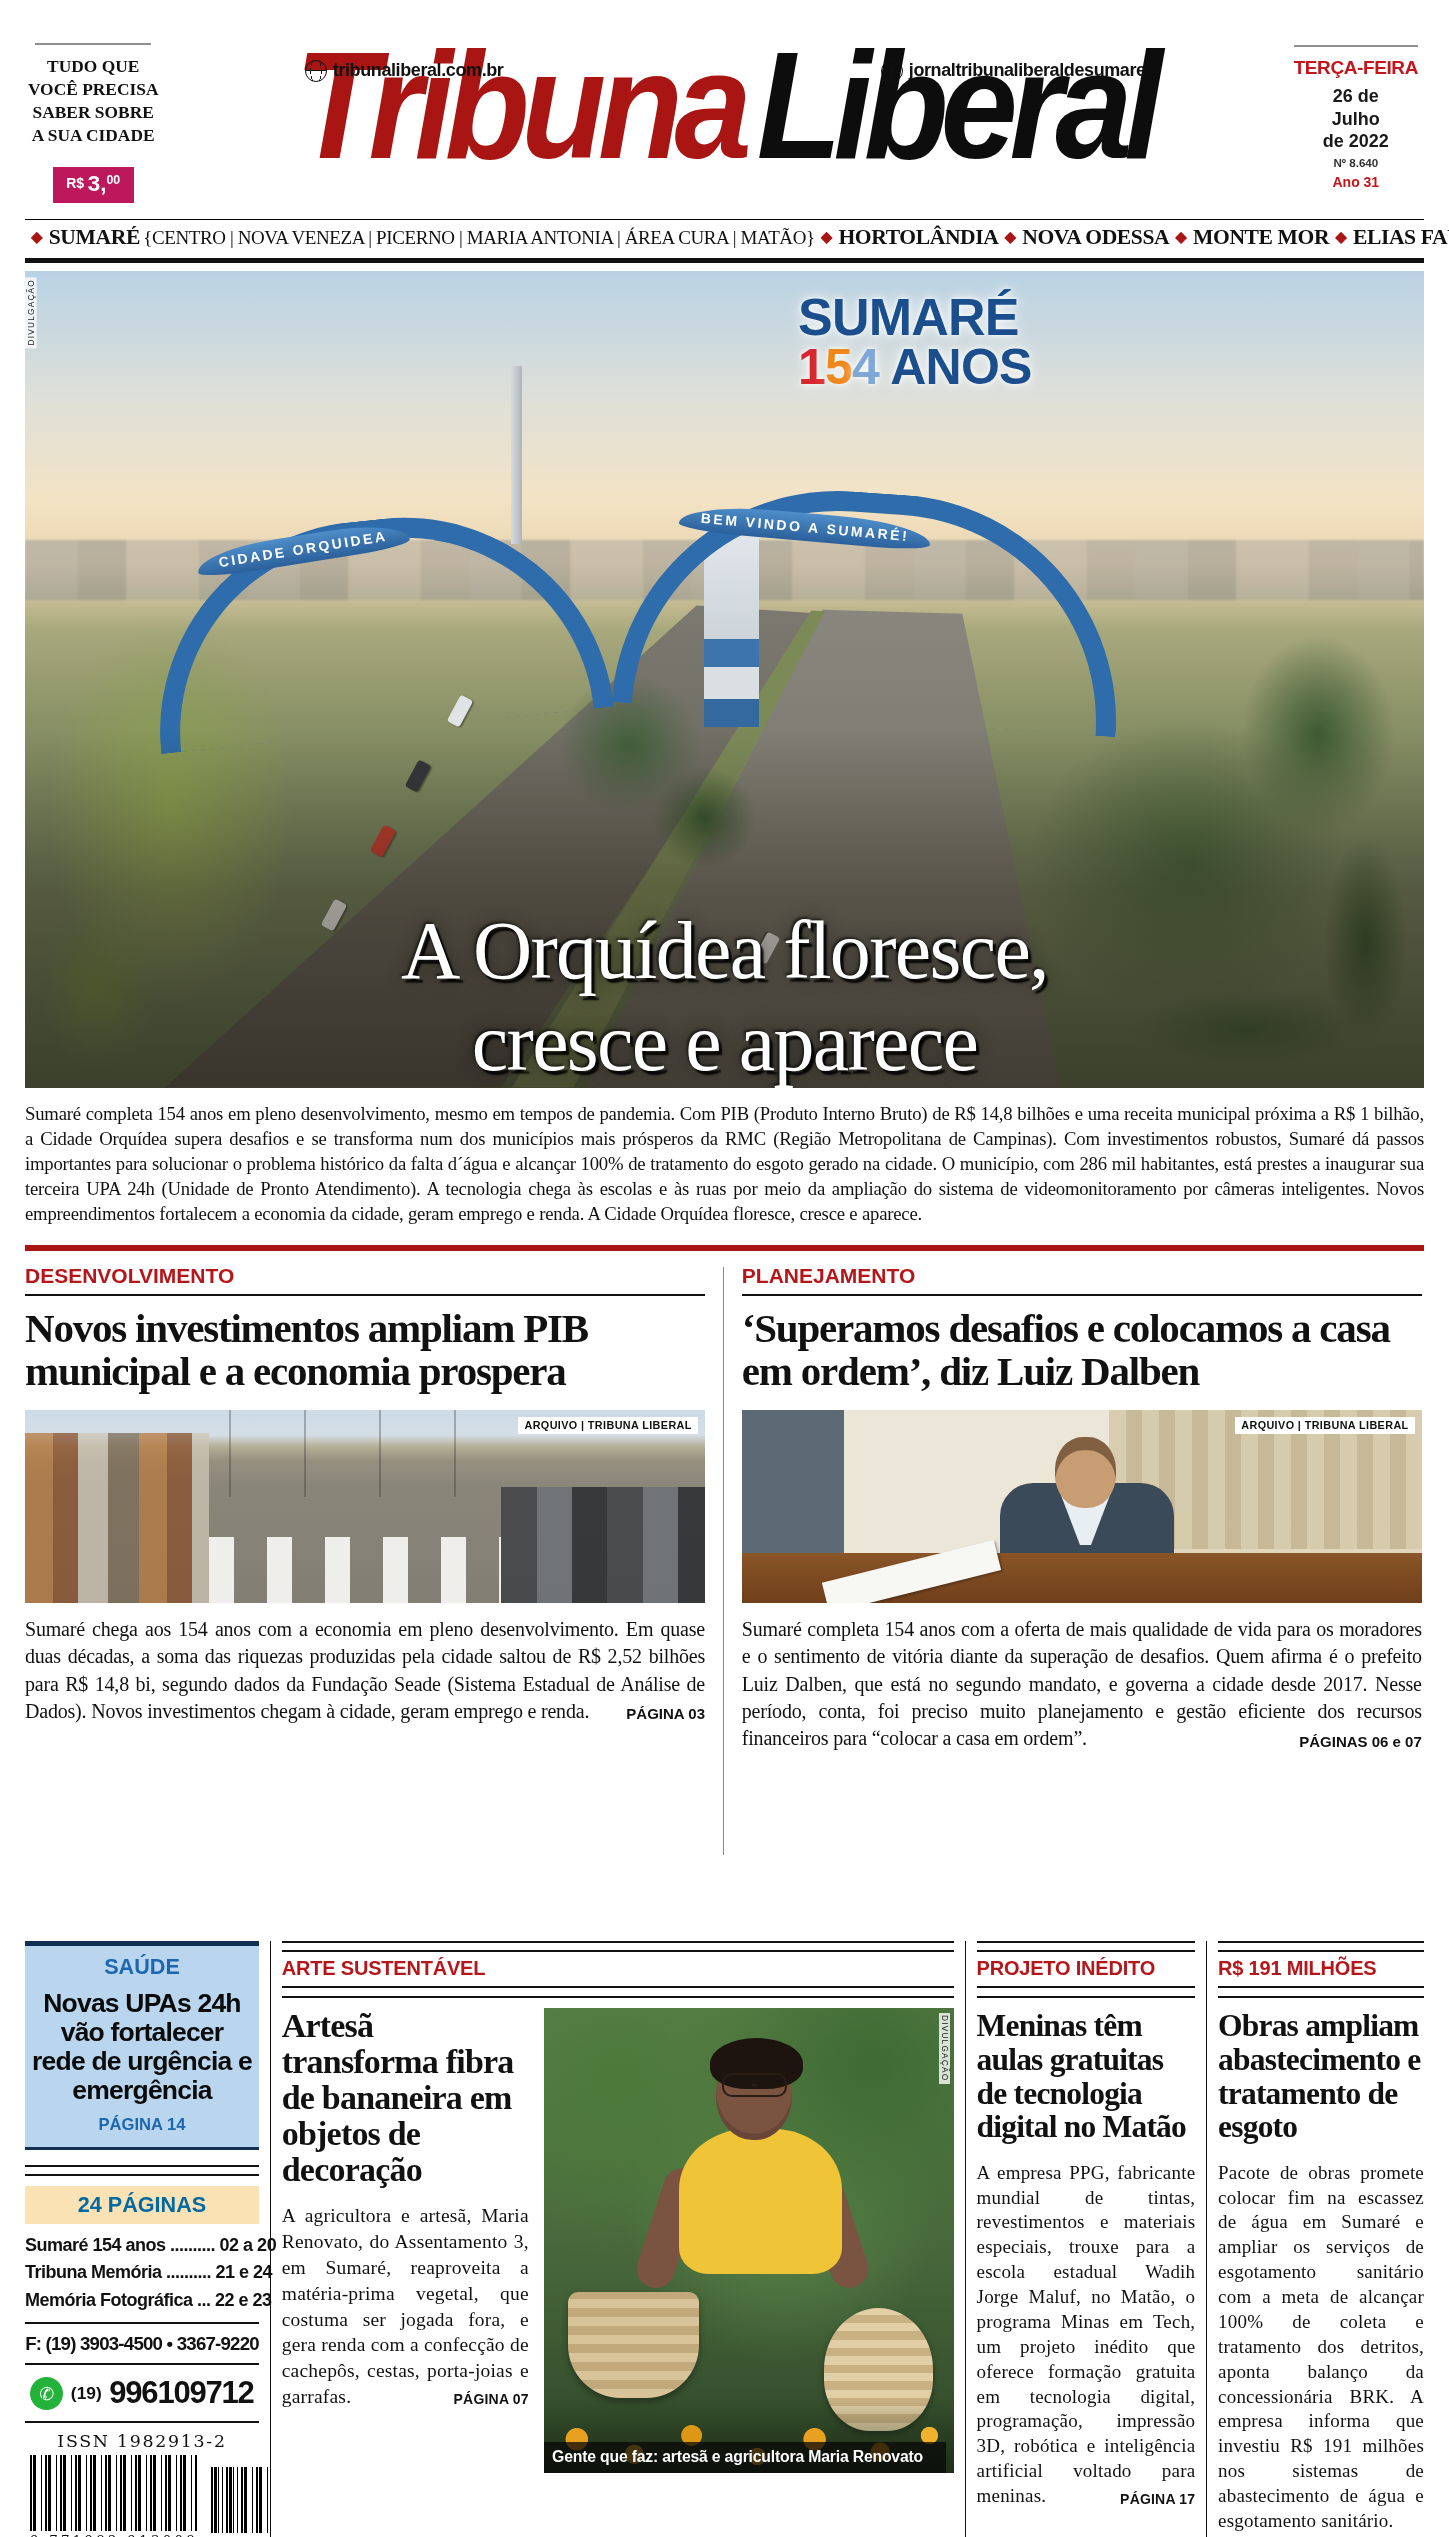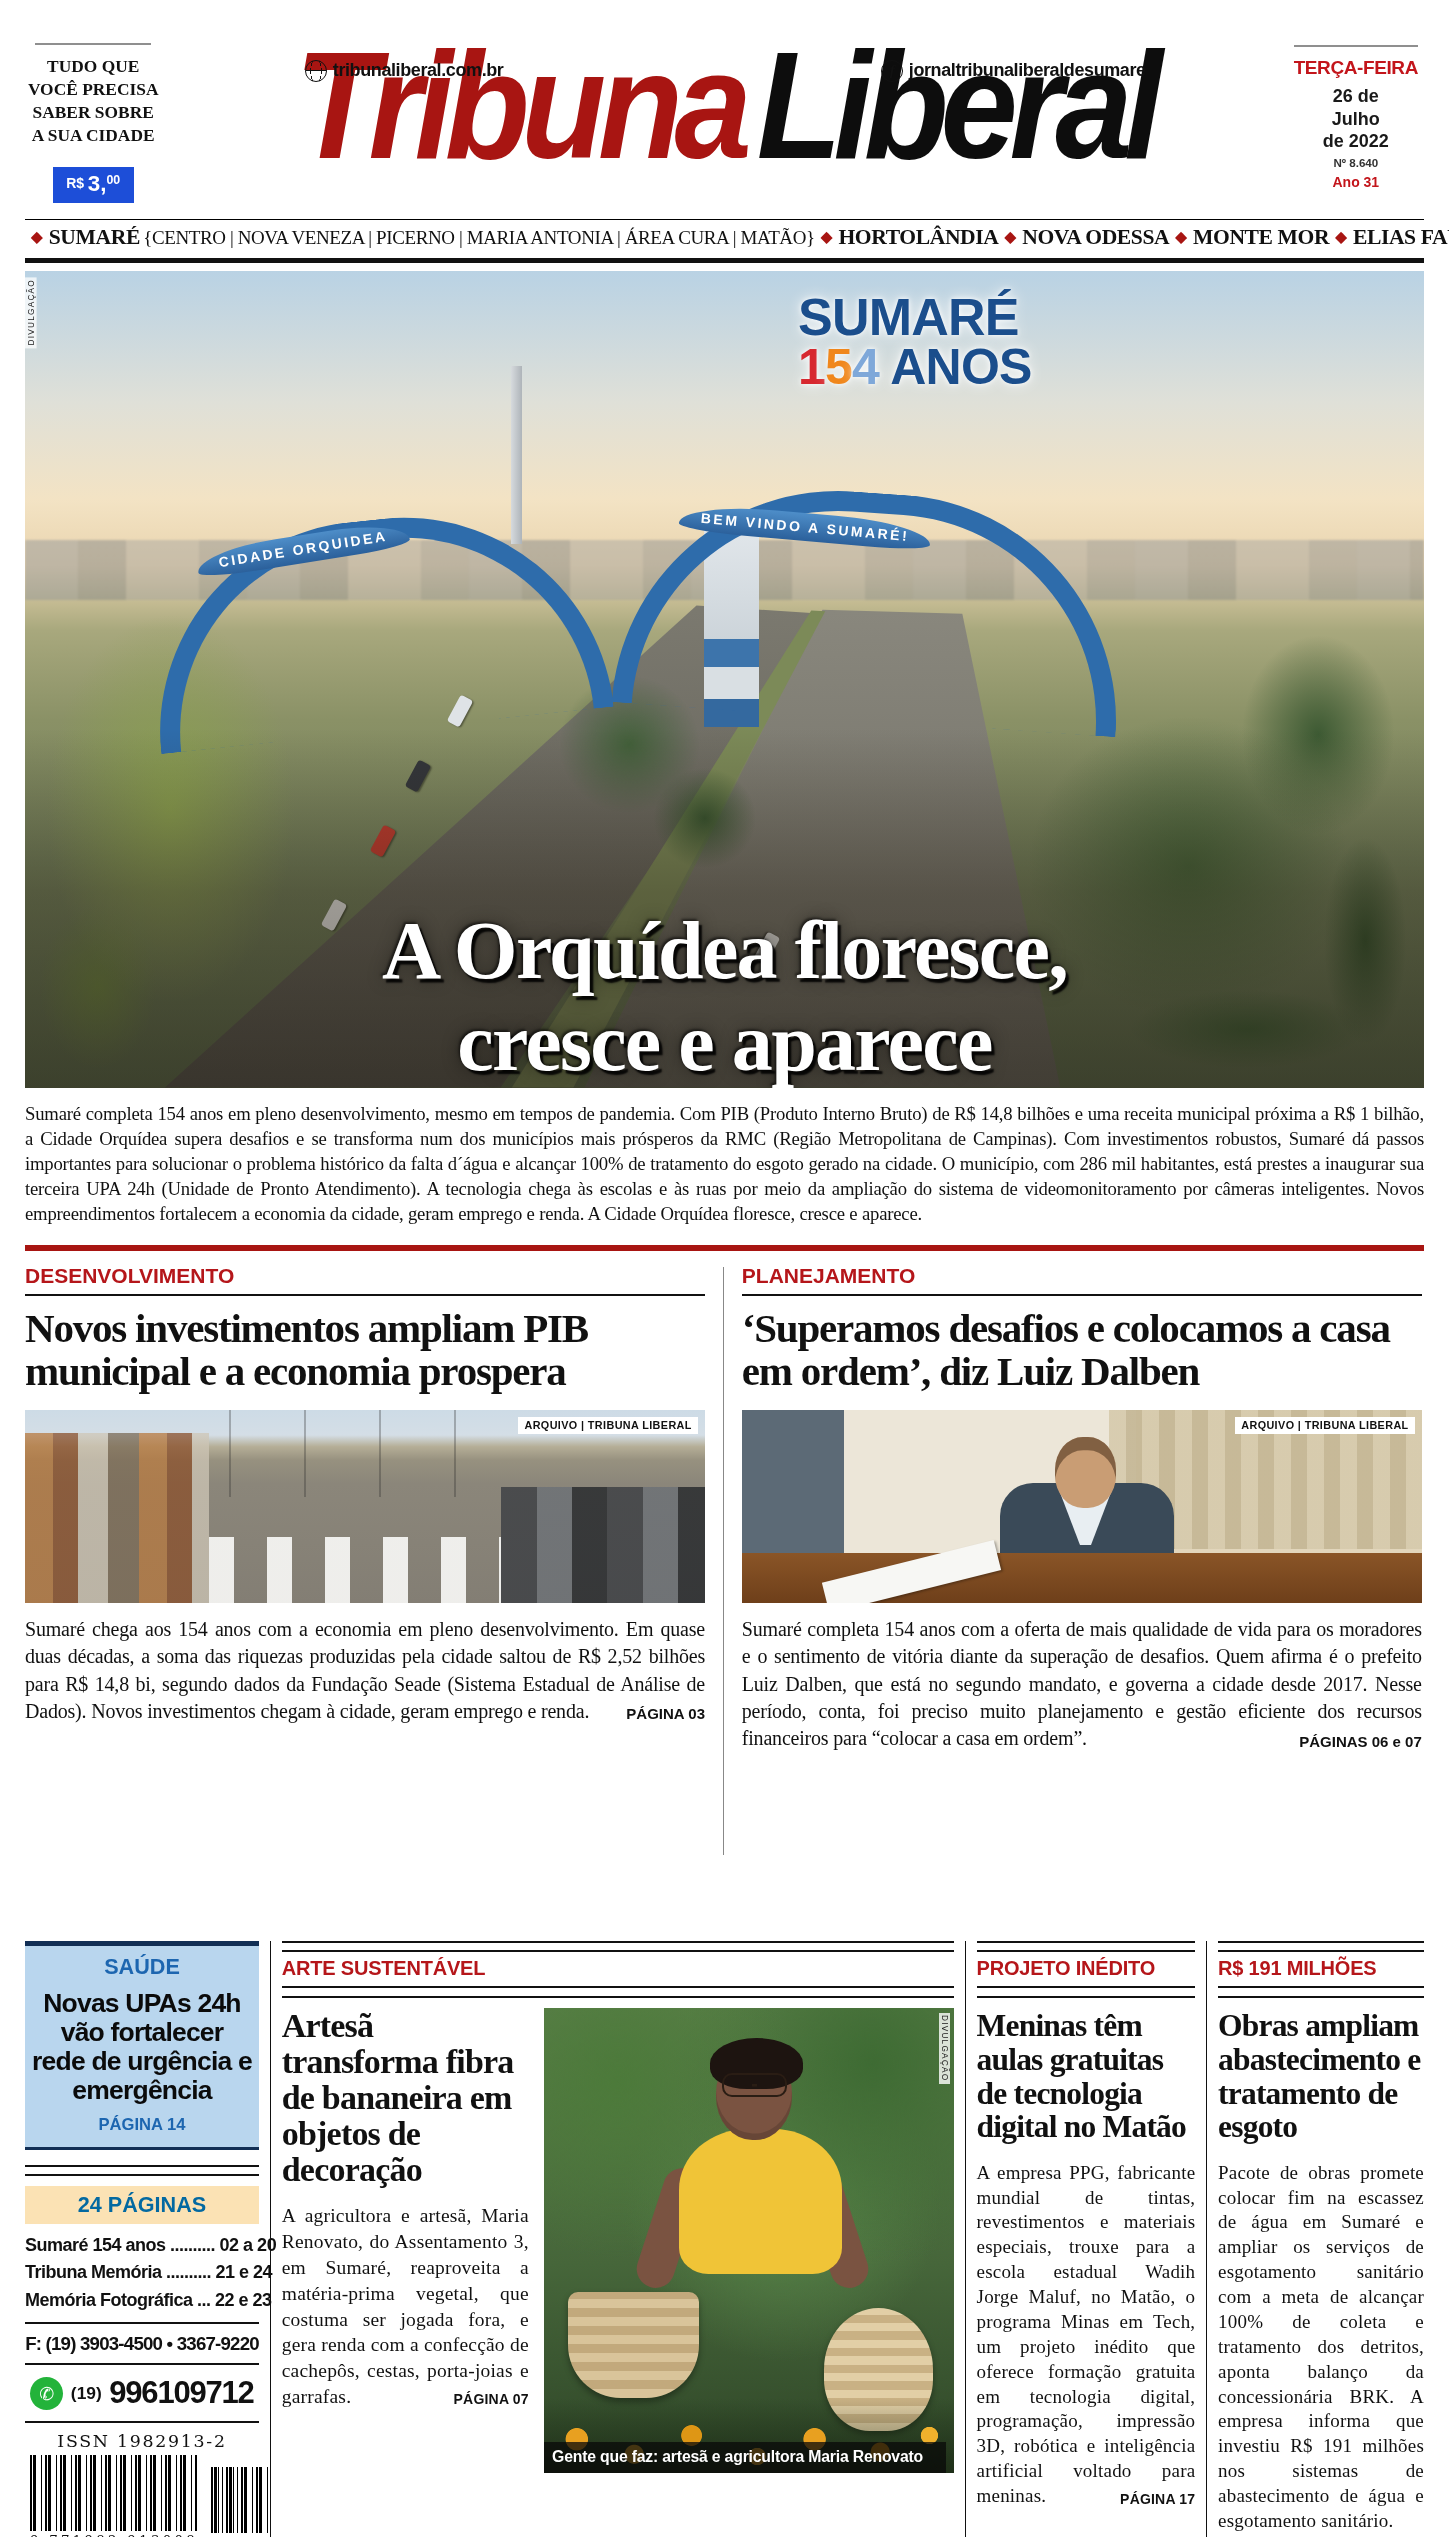--- a/index.html
+++ b/index.html
@@ -4,21 +4,21 @@
 <style>
   html,body{margin:0;padding:0;background:#fff;}
   body{width:1449px;height:2538px;font-family:"Liberation Serif",serif;color:#111;}
   .page{position:relative;width:1399px;height:2526px;padding:11.6px 25px 0;overflow:hidden;}
 
   
   .header{position:relative;height:259px;}
   .tagline-block{position:absolute;left:1.7px;top:31.5px;width:133px;text-align:center;}
   .tagline-rule{border-top:2.5px solid #8f8f8f;width:116px;margin:0 auto 10px;}
   .tagline-line{display:block;font:bold 17.4px "Liberation Serif",serif;line-height:1.32;}
-  .price-box{display:inline-block;background:#1d4ed8;color:#fff;font-family:"Liberation Sans",sans-serif;font-weight:bold;padding:4.1px 13.3px 5.8px;margin-top:20px;}
+  .price-box{display:inline-block;background:#be185d;color:#fff;font-family:"Liberation Sans",sans-serif;font-weight:bold;padding:4.1px 13.3px 5.8px;margin-top:20px;}
   .price-pre{font-size:14px;vertical-align:3.3px;}
   .price-big{font-size:22.4px;}
   .price-sup{font-size:12.4px;vertical-align:7.5px;}
   .logo{position:absolute;left:216px;right:216px;top:11.6px;text-align:center;font-style:italic;font-weight:bold;font-family:"Liberation Sans",sans-serif;font-size:139px;letter-spacing:-8.3px;line-height:1.08;transform:scaleY(1.1);transform-origin:top center;white-space:nowrap;}
   .logo-w1{color:#a81512;}
   .logo-w2{color:#0d0d0d;margin-left:13.3px;}
   .netline{position:absolute;font-family:"Liberation Sans",sans-serif;font-weight:bold;font-size:18px;letter-spacing:-0.4px;display:flex;align-items:flex-start;gap:5.8px;z-index:3;}
   .site-line{left:280px;top:48px;}
   .fb-line{left:856px;top:48px;}
   .globe-ic{display:inline-flex;width:20px;height:20px;border:1.7px solid #111;border-radius:50%;align-items:center;justify-content:center;font:bold 12.4px "DejaVu Sans",sans-serif;background:
@@ -63,21 +63,21 @@
   .car1{left:21%;top:78%;background:#e6e6e4;transform:rotate(-62deg);}
   .car2{left:24.5%;top:69%;background:#c23a2e;transform:rotate(-62deg);}
   .car3{left:27%;top:61%;background:#33363b;transform:rotate(-62deg);}
   .car4{left:30%;top:53%;background:#dfe3e6;transform:rotate(-62deg);}
   .car5{left:52%;top:82%;background:#f0f0ee;transform:rotate(118deg);}
   .badge{position:absolute;left:773px;top:21.6px;z-index:6;font-family:"Liberation Sans",sans-serif;font-weight:bold;letter-spacing:-0.8px;line-height:.98;text-shadow:0 0 13.3px rgba(255,255,255,.95),0 0 5px rgba(255,255,255,.9);}
   .badge-title{display:block;color:#1b4e8c;font-size:52px;}
   .badge-line2{display:block;font-size:50px;color:#1b4e8c;}
   .bd1{color:#d7282f;} .bd2{color:#f0871c;} .bd3{color:#7fa8d9;}
   .hero::after{content:"";position:absolute;inset:0;background:linear-gradient(180deg,rgba(255,255,255,0) 56%,rgba(40,32,20,.38) 76%,rgba(28,22,14,.5) 100%);z-index:4;}
-  .hero-headline{position:absolute;left:0;right:0;top:579px;z-index:6;text-align:center;font-family:"Liberation Serif",serif;font-weight:bold;font-size:82px;line-height:1.13;color:#fff;letter-spacing:-1.7px;text-shadow:3.3px 4.1px 1.7px rgba(0,0,0,.9),-1.7px -1.7px 2.5px rgba(0,0,0,.55),0 0 18px rgba(0,0,0,.45);}
+  .hero-headline{position:absolute;left:0;right:0;top:579px;z-index:6;text-align:center;font-family:"Liberation Serif",serif;font-weight:normal;font-size:82px;line-height:1.13;color:#fff;letter-spacing:-1.7px;text-shadow:3.3px 4.1px 1.7px rgba(0,0,0,.9),-1.7px -1.7px 2.5px rgba(0,0,0,.55),0 0 18px rgba(0,0,0,.45);}
   .hh-line{display:block;}
 
   
   .lead{margin-top:13.3px;font-size:18.7px;line-height:1.34;text-align:justify;letter-spacing:-0.2px;}
   .red-rule{height:5.8px;background:#a81512;margin:16.6px 0 13.3px;}
 
   
   .articles{display:flex;min-height:657px;}
   .article{width:680px;}
   .vdiv{width:0.8px;background:#888;margin:3.3px 18px 66px;}

